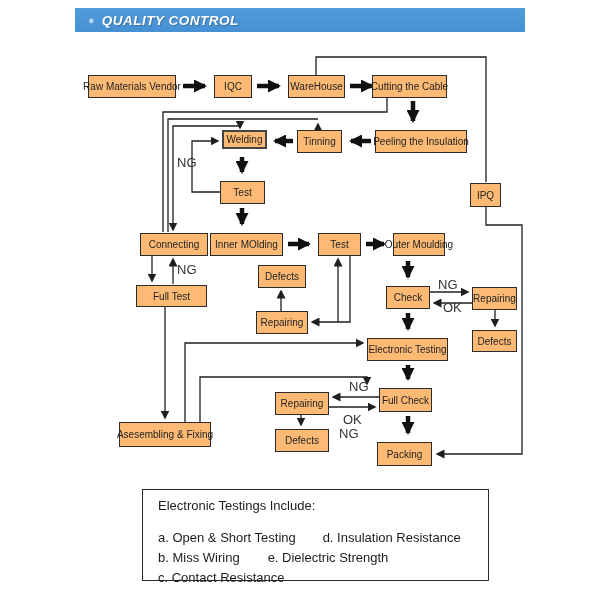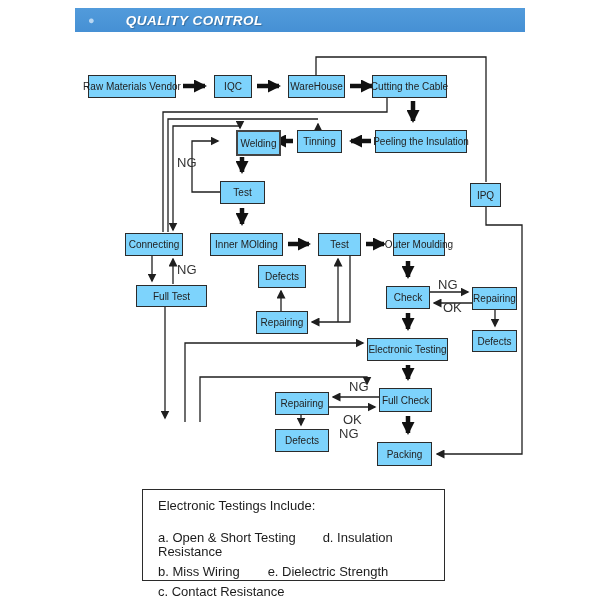--- a/index.html
+++ b/index.html
@@ -8,34 +8,34 @@
     font-family:"Liberation Sans", sans-serif;overflow:hidden;
   }
   .header-bar{
     position:absolute;left:75px;top:8px;width:450px;height:24px;
     background:linear-gradient(#529bdb,#4690d4);
     display:flex;align-items:center;padding-left:13px;box-sizing:border-box;
   }
   .header-bullet{color:#b9d7f2;font-size:11px;margin-right:7px;}
   .header-title{
     color:#ffffff;font-weight:bold;font-size:13.5px;letter-spacing:.5px;
-    text-shadow:1px 1px 1px rgba(0,0,0,.25);font-style:italic;margin-left:24px;
+    text-shadow:1px 1px 1px rgba(0,0,0,.25);font-style:italic;
   }
   svg.wires{position:absolute;left:0;top:0;z-index:1;}
   .node{
-    position:absolute;box-sizing:border-box;background:#7dd3fc;
+    position:absolute;box-sizing:border-box;background:#fdba74;
     border:1px solid #2b2b2b;display:flex;align-items:center;justify-content:center;
     font-size:10px;color:#222;text-align:center;white-space:nowrap;z-index:2;
   }
   .node.bold{border-width:2px;border-color:#444;}
   .lbl{
     position:absolute;font-size:13px;color:#333;z-index:3;white-space:nowrap;
   }
   .legend{
-    position:absolute;left:142px;top:489px;width:303px;height:92px;
+    position:absolute;left:142px;top:489px;width:347px;height:92px;
     box-sizing:border-box;border:1.5px solid #2b2b2b;background:#fff;
     padding:9px 0 18px 15px;font-size:13px;color:#1c1c1c;z-index:2;
   }
   .legend .row{margin-bottom:6px;line-height:14px;}
   .leg-a{display:inline-block;width:161px;margin-top:12px;}
   .leg-b{display:inline-block;width:106px;}
 </style>
 </head>
 <body>
 
@@ -118,46 +118,47 @@
       <path d="M408,365 V379" marker-end="url(#thick)"></path>
       <path d="M408,416 V433" marker-end="url(#thick)"></path>
     </g>
   </svg>
 
   <div class="node" style="left:88px;top:75px;width:88px;height:23px">Raw Materials Vendor</div>
   <div class="node" style="left:214px;top:75px;width:38px;height:23px">IQC</div>
   <div class="node" style="left:288px;top:75px;width:57px;height:23px">WareHouse</div>
   <div class="node" style="left:372px;top:75px;width:75px;height:23px">Cutting the Cable</div>
 
-  <div class="node bold" style="left:236px;top:130px;width:45px;height:26px">Welding</div>
+  <div class="node bold" style="left:222px;top:130px;width:45px;height:19px">Welding</div>
   <div class="node" style="left:297px;top:130px;width:45px;height:23px">Tinning</div>
   <div class="node" style="left:375px;top:130px;width:92px;height:23px">Peeling the Insulation</div>
 
   <div class="node" style="left:220px;top:181px;width:45px;height:23px">Test</div>
   <div class="node" style="left:470px;top:183px;width:31px;height:24px">IPQ</div>
 
-  <div class="node" style="left:125px;top:233px;width:58px;height:23px">Connecting</div>
+  <div class="node" style="left:140px;top:233px;width:68px;height:23px">Connecting</div>
   <div class="node" style="left:210px;top:233px;width:73px;height:23px">Inner MOlding</div>
   <div class="node" style="left:318px;top:233px;width:43px;height:23px">Test</div>
   <div class="node" style="left:393px;top:233px;width:52px;height:23px">Outer Moulding</div>
 
   <div class="node" style="left:258px;top:265px;width:48px;height:23px">Defects</div>
   <div class="node" style="left:136px;top:285px;width:71px;height:22px">Full Test</div>
   <div class="node" style="left:256px;top:311px;width:52px;height:23px">Repairing</div>
 
   <div class="node" style="left:386px;top:286px;width:44px;height:23px">Check</div>
   <div class="node" style="left:472px;top:287px;width:45px;height:23px">Repairing</div>
   <div class="node" style="left:472px;top:330px;width:45px;height:22px">Defects</div>
 
   <div class="node" style="left:367px;top:338px;width:81px;height:23px">Electronic Testing</div>
 
   <div class="node" style="left:275px;top:392px;width:54px;height:23px">Repairing</div>
   <div class="node" style="left:379px;top:388px;width:53px;height:24px">Full Check</div>
   <div class="node" style="left:275px;top:429px;width:54px;height:23px">Defects</div>
   <div class="node" style="left:377px;top:442px;width:55px;height:24px">Packing</div>
+  <div class="node" style="left:119px;top:422px;width:92px;height:25px">Asesembling &amp; Fixing</div>
 
   <span class="lbl" style="left:177px;top:155px">NG</span>
   <span class="lbl" style="left:177px;top:262px">NG</span>
   <span class="lbl" style="left:438px;top:277px">NG</span>
   <span class="lbl" style="left:443px;top:300px">OK</span>
   <span class="lbl" style="left:349px;top:379px">NG</span>
   <span class="lbl" style="left:343px;top:412px">OK</span>
   <span class="lbl" style="left:339px;top:426px">NG</span>
 
   <div class="legend">

